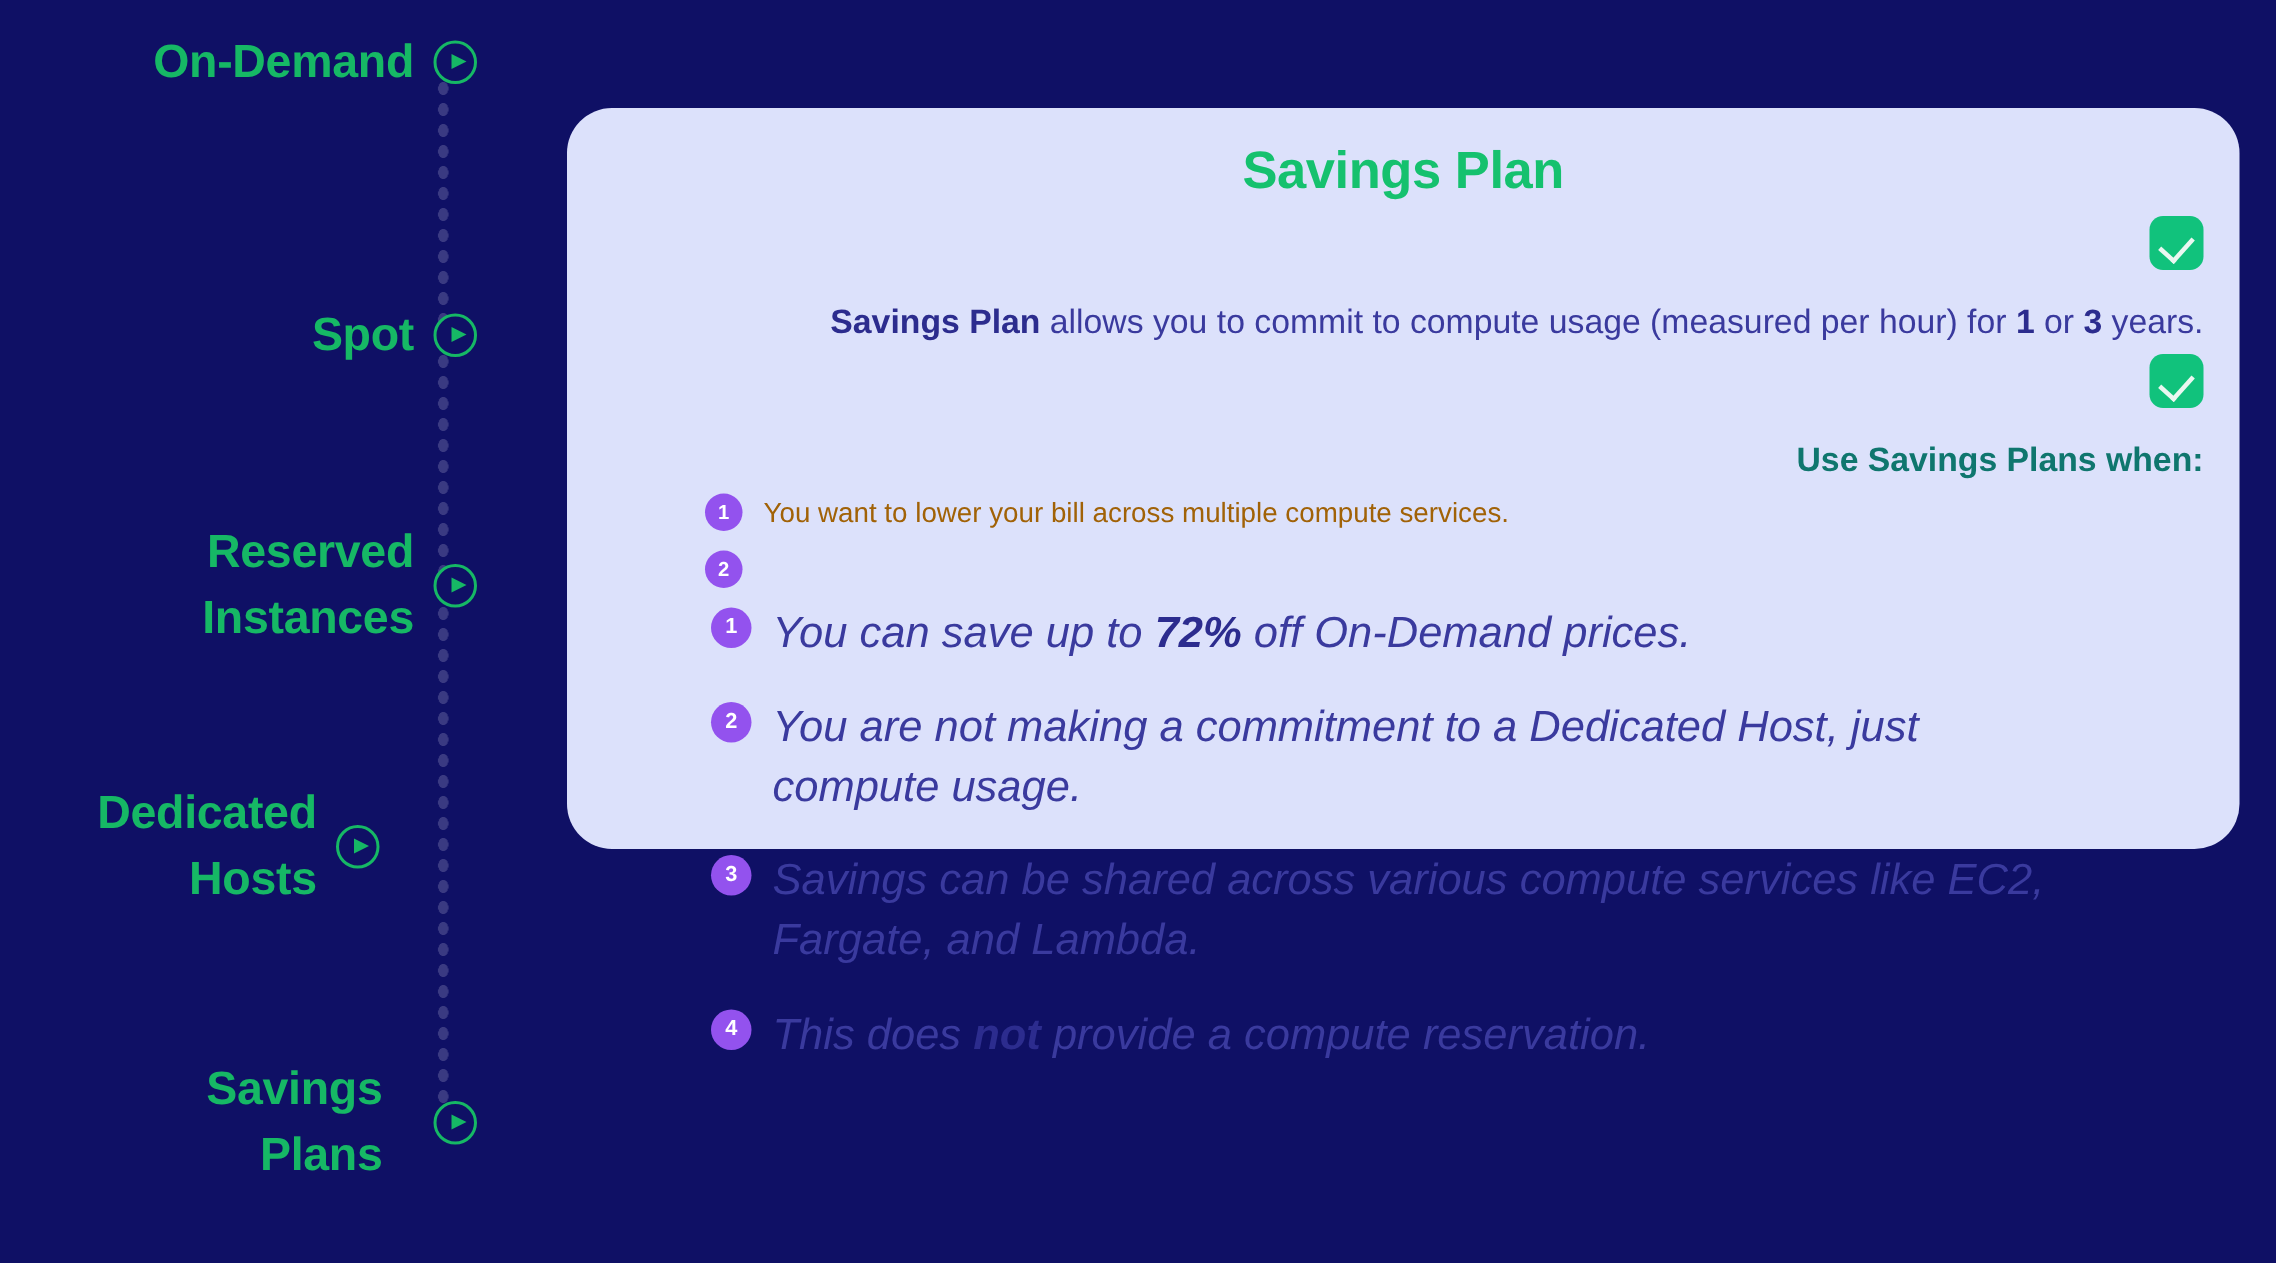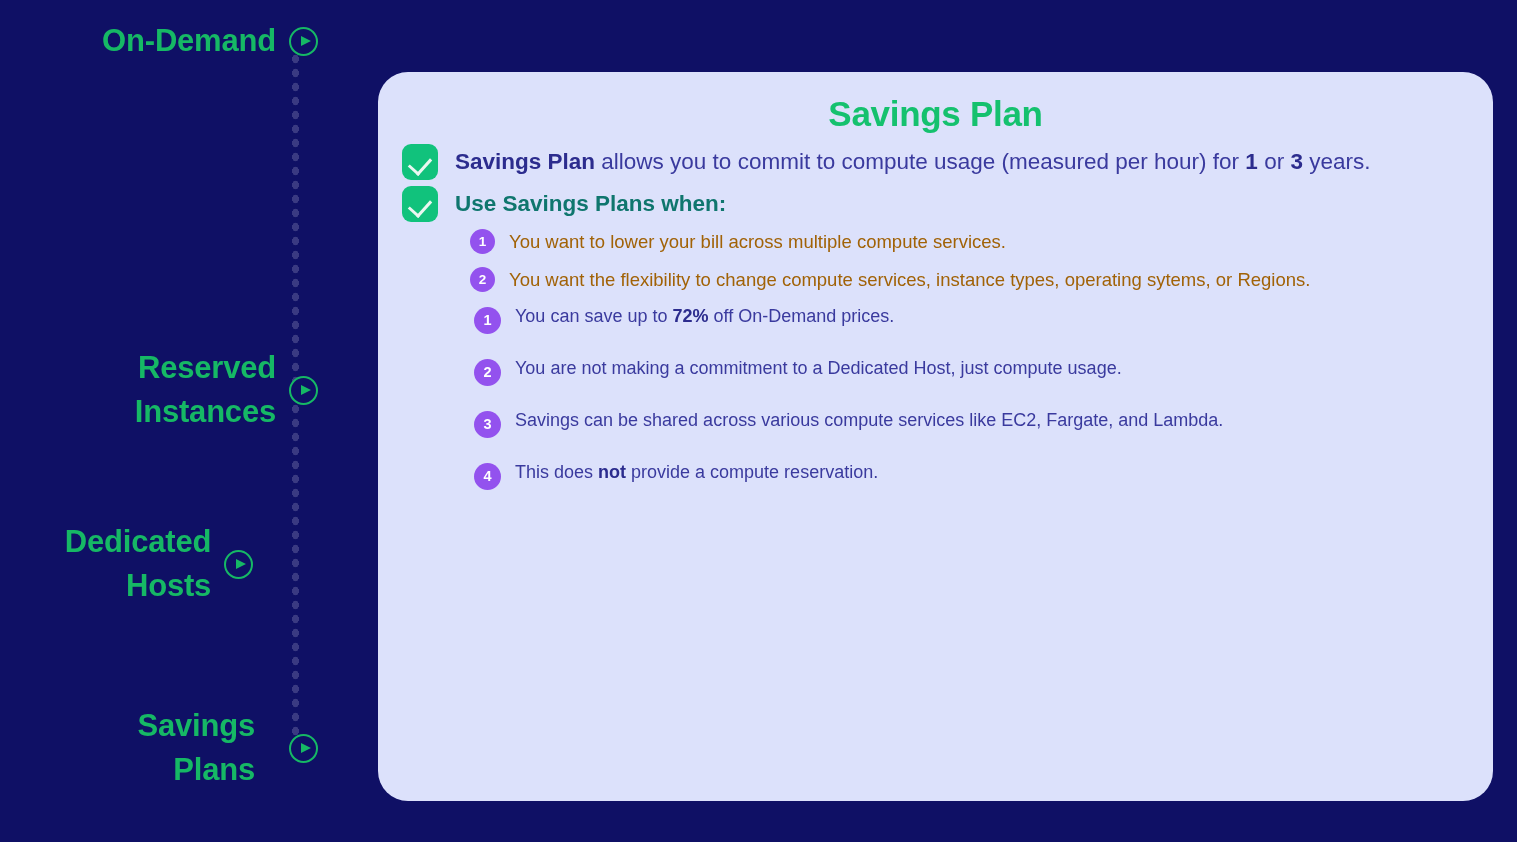--- a/index.html
+++ b/index.html
@@ -86,41 +86,42 @@
   #nav-2 { top: 346px; }
   #nav-3 { top: 520px; justify-content: center; }
   #nav-4 { top: 704px; gap: 34px; }
 
   
   #savings-card {
     position: absolute;
     left: 378px;
     top: 72px;
     width: 1115px;
-    height: 729px;
+    height: 494px;
     background: #DCE1FB;
     border-radius: 30px;
     padding: 22px 24px 0 24px;
   }
 
   .card-title {
     text-align: center;
     color: #15C16E;
     font-size: 35px;
     font-weight: bold;
     letter-spacing: -0.3px;
     margin: 0 0 8px 0;
   }
 
   
   .check-row {
     display: flex;
-    align-items: center;
+    align-items: flex-end;
     gap: 17px;
     margin-bottom: 4px;
+    flex-direction: column;
   }
 
   .check-icon {
     flex: 0 0 auto;
     width: 36px;
     height: 36px;
     border-radius: 9px;
     background: #11C27C;
     position: relative;
     margin-top: 2px;
@@ -168,37 +169,41 @@
 
   
   .when-list { margin-left: 68px; margin-top: 6px; }
   .when-list .num-badge { width: 25px; height: 25px; line-height: 25px; font-size: 13.5px; margin-top: 1px; }
   .when-list .num-text { color: #a16207; font-size: 18.5px; line-height: 1.52; }
 
   
   .facts-list { margin-left: 72px; margin-top: 10px; }
   .facts-list .num-row { margin-bottom: 22px; }
   .facts-list .num-badge { width: 27px; height: 27px; line-height: 27px; font-size: 14.5px; margin-top: 3px; }
-  .facts-list .num-text { color: #3A3A9E; font-size: 18px; line-height: 1.39; max-width: 870px; }
+  .facts-list .num-text { color: #3A3A9E; font-size: 29px; line-height: 1.39; max-width: 870px; font-style: italic; }
   .facts-list .num-text b { color: #2C2C8E; font-weight: bold; }
 
   .when-block { margin-bottom: 2px; }
 </style>
 </head>
 <body>
 
 <nav id="timeline-nav">
 
   <div class="rail"></div>
 
   <div class="nav-item" id="nav-0">
     <span class="nav-label">On-Demand</span>
     <span class="play-icon"></span>
   </div>
 
+  <div class="nav-item" id="nav-1">
+    <span class="nav-label">Spot</span>
+    <span class="play-icon"></span>
+  </div>
 
   <div class="nav-item" id="nav-2">
     <span class="nav-label">Reserved
 Instances</span>
     <span class="play-icon"></span>
   </div>
 
   <div class="nav-item" id="nav-3">
     <span class="nav-label">Dedicated
 Hosts</span>
@@ -228,21 +233,20 @@
       <div class="check-text heading">Use Savings Plans when:</div>
     </div>
 
     <ol class="num-list when-list">
       <li class="num-row">
         <span class="num-badge">1</span>
         <span class="num-text">You want to lower your bill across multiple compute services.</span>
       </li>
       <li class="num-row">
         <span class="num-badge">2</span>
-        <span class="num-text">You want the flexibility to change compute services, instance types, operating sytems, or Regions.</span>
       </li>
     </ol>
   </div>
 
   <div class="facts-block">
 
     <ol class="num-list facts-list">
       <li class="num-row">
         <span class="num-badge">1</span>
         <span class="num-text"><span>You can save up to </span><b>72%</b><span> off On-Demand prices.</span></span>

